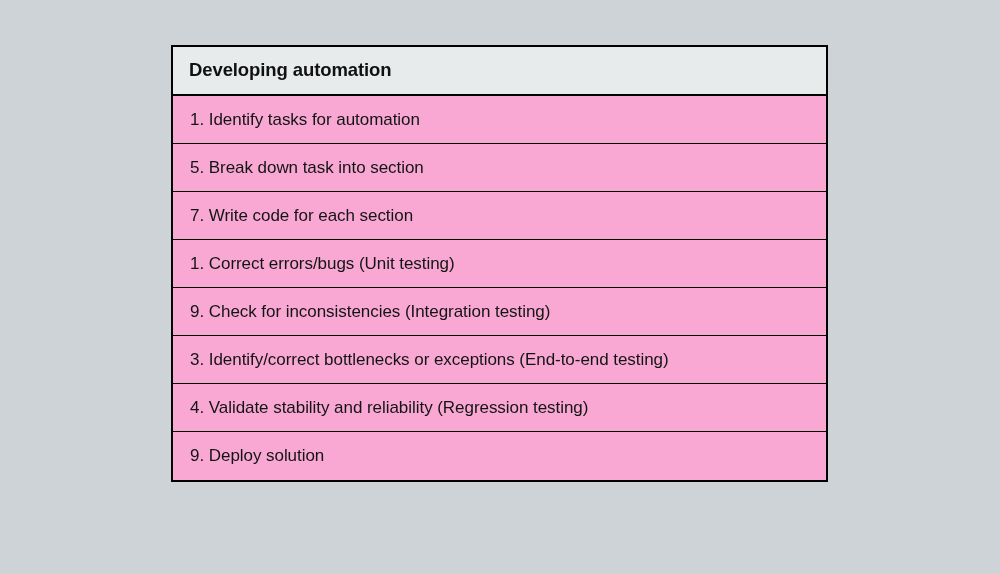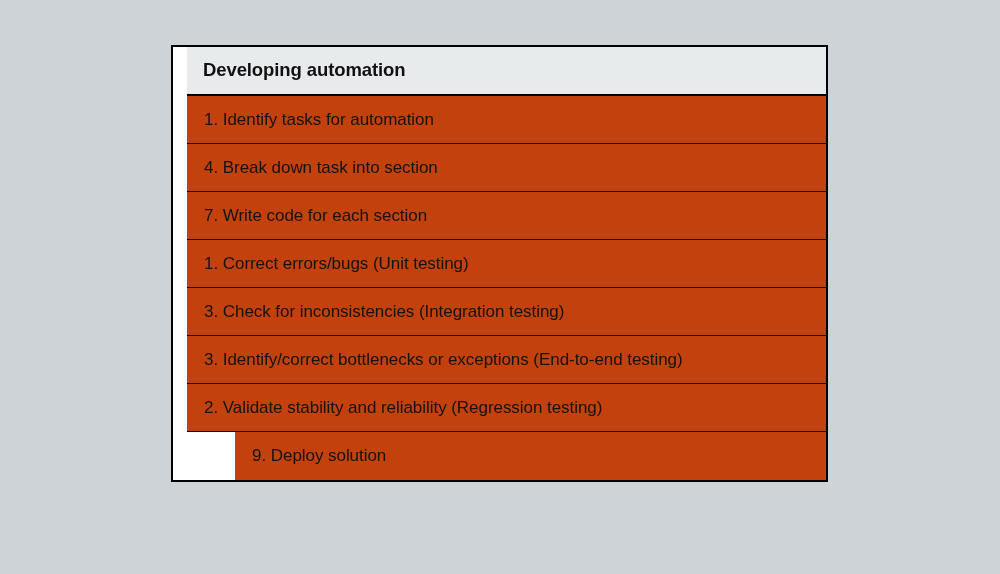--- a/index.html
+++ b/index.html
@@ -25,21 +25,20 @@
 
   
   .table-card {
     position: absolute;
     left: 171px;
     top: 45px;
     width: 657px;
     box-sizing: border-box;
     border: 2px solid #000000;
     background: #ffffff;
-    padding-left: 14px;
   }
 
   .table-header {
     box-sizing: border-box;
     height: 49px;
     background: #e8ebec;
     border-bottom: 2px solid #000000;
     display: flex;
     align-items: center;
     padding: 0 16px 0 16px;
@@ -54,30 +53,29 @@
     white-space: nowrap;
   }
 
   .table-body {
     display: block;
   }
 
   .table-row {
     box-sizing: border-box;
     height: 48px;
-    background: #c2410c;
+    background: #f9a8d4;
     border-bottom: 1.5px solid #000000;
     display: flex;
     align-items: center;
     padding: 0 14px 0 17px;
   }
 
   .table-row:last-child {
     border-bottom: none;
-    margin-left: 48px;
   }
 
   .row-text {
     font-size: 17px;
     font-weight: normal;
     color: #141414;
     line-height: 1.15;
     letter-spacing: -0.05px;
     white-space: nowrap;
   }
@@ -93,42 +91,42 @@
       <span class="table-header-title">Developing automation</span>
     </div>
 
     <div class="table-body">
 
       <div class="table-row">
         <span class="row-text">1. Identify tasks for automation</span>
       </div>
 
       <div class="table-row">
-        <span class="row-text">4. Break down task into section</span>
+        <span class="row-text">5. Break down task into section</span>
       </div>
 
       <div class="table-row">
         <span class="row-text">7. Write code for each section</span>
       </div>
 
       <div class="table-row">
         <span class="row-text">1. Correct errors/bugs (Unit testing)</span>
       </div>
 
       <div class="table-row">
-        <span class="row-text">3. Check for inconsistencies (Integration testing)</span>
+        <span class="row-text">9. Check for inconsistencies (Integration testing)</span>
       </div>
 
       <div class="table-row">
         <span class="row-text">3. Identify/correct bottlenecks or exceptions (End-to-end testing)</span>
       </div>
 
 
       <div class="table-row">
-        <span class="row-text">2. Validate stability and reliability (Regression testing)</span>
+        <span class="row-text">4. Validate stability and reliability (Regression testing)</span>
       </div>
 
       <div class="table-row">
         <span class="row-text">9. Deploy solution</span>
       </div>
 
     </div>
   </div>
 
 </div>

